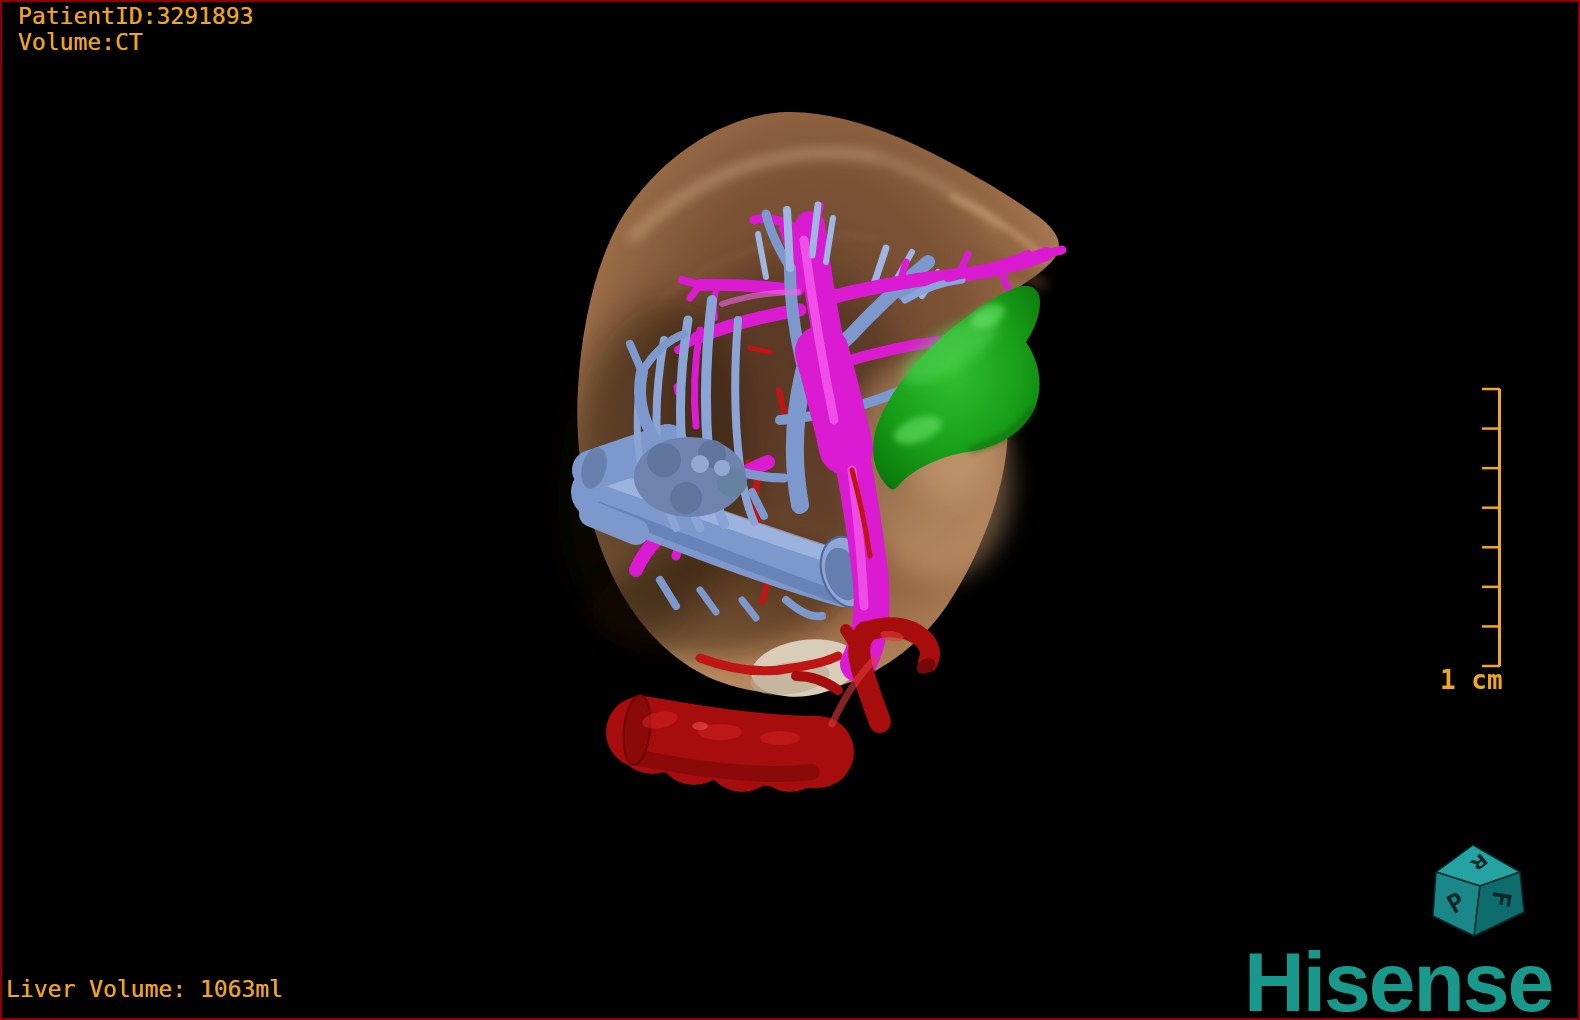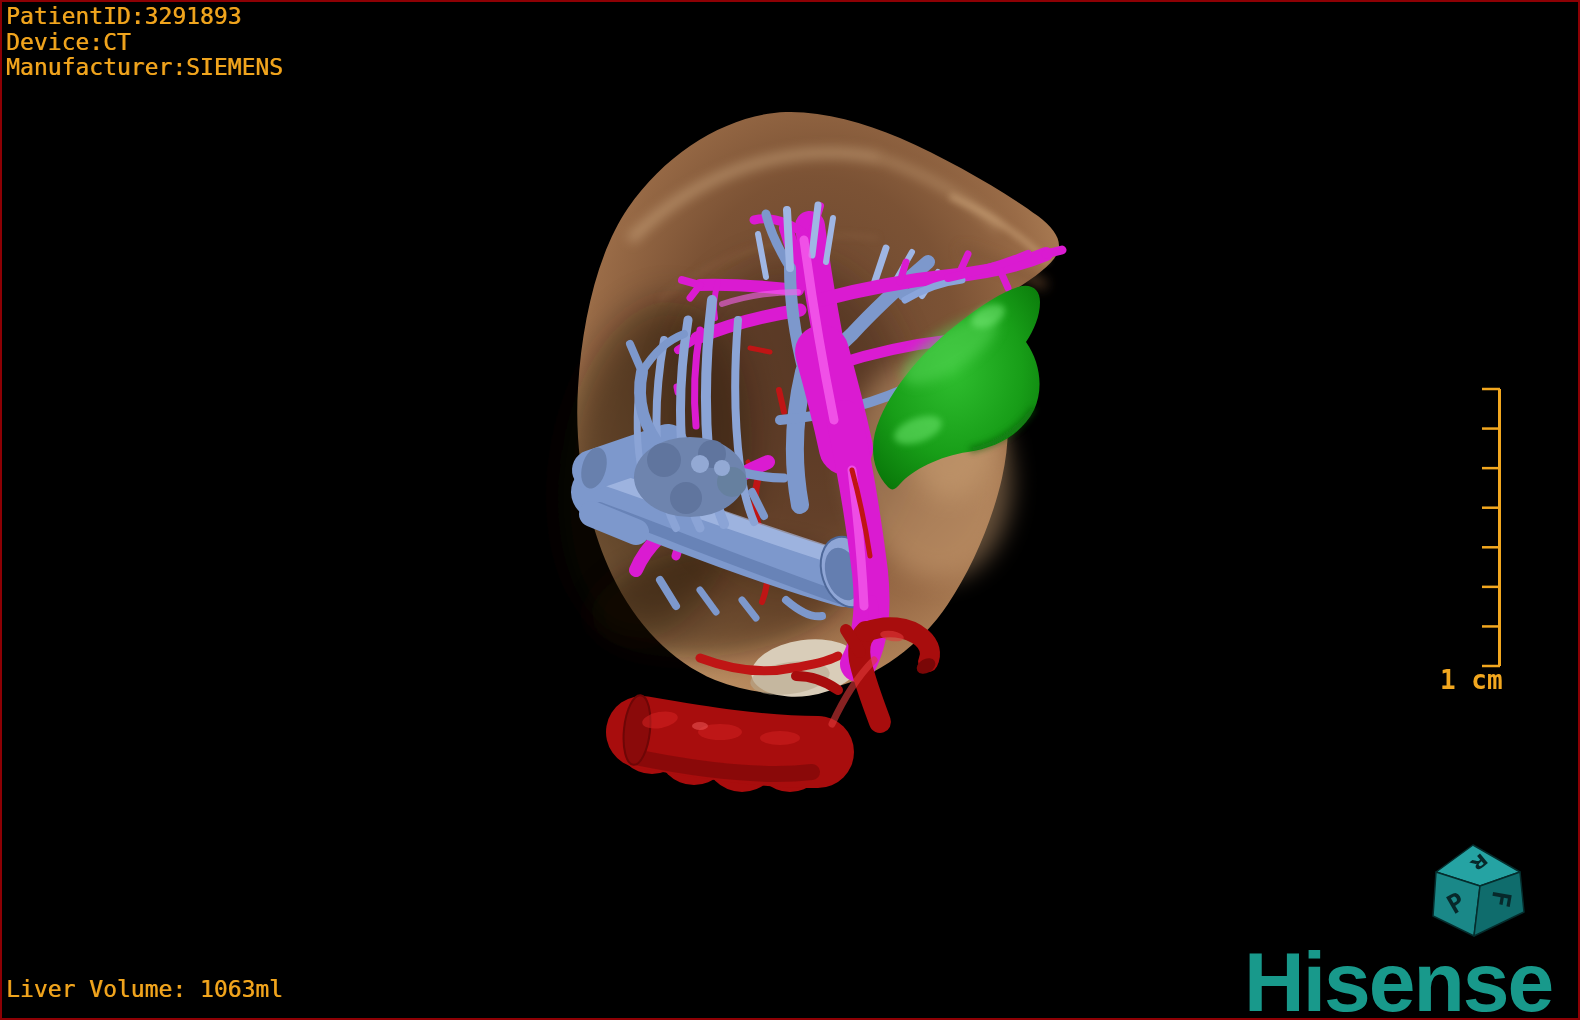--- a/index.html
+++ b/index.html
@@ -7,21 +7,21 @@
     position:relative;width:1580px;height:1020px;background:#000;
     border:2px solid #8d0004;box-sizing:border-box;overflow:hidden;
     font-family:"DejaVu Sans Mono","Liberation Mono",monospace;
   }
   .viewport{position:absolute;inset:0;text-align:right;}
   .viewport svg{position:absolute;left:0;top:0;}
   .overlay-text{
     position:absolute;color:#f0a51e;font-size:23px;line-height:25.5px;
     white-space:nowrap;text-shadow:0.6px 0 0 #c57f10;letter-spacing:0px;
   }
-  .info-block{left:4px;top:2px;}
+  .info-block{left:16px;top:2px;}
   .watermark{left:1076px;top:3px;}
   .volume{left:4px;top:975px;text-align:right;}
   .hisense-logo{
     position:absolute;left:1242px;top:938px;color:#18998b;
     font-family:"Liberation Sans","DejaVu Sans",sans-serif;
     font-weight:bold;font-size:84px;line-height:84px;letter-spacing:-2px;
     white-space:nowrap;
   }
 </style>
 </head>
@@ -262,21 +262,20 @@
           <text transform="translate(1479,862) rotate(140) scale(1,0.65) translate(0,9)">R</text>
           <text transform="translate(1456,903) rotate(-30) translate(0,9)">P</text>
           <text transform="translate(1501,899) rotate(100) translate(0,9)">F</text>
         </g>
       </g>
     </svg>
   </div>
 
   <div class="overlay-text info-block">
     <div>PatientID:3291893</div>
-    <div>Device:CT</div>
-    <div>Manufacturer:SIEMENS</div>
+    <div>Volume:CT</div>
   </div>
 
 
   <div class="overlay-text volume">Liver Volume: 1063ml</div>
 
   <div class="hisense-logo">Hisense</div>
 </div>
 
 </body></html>

